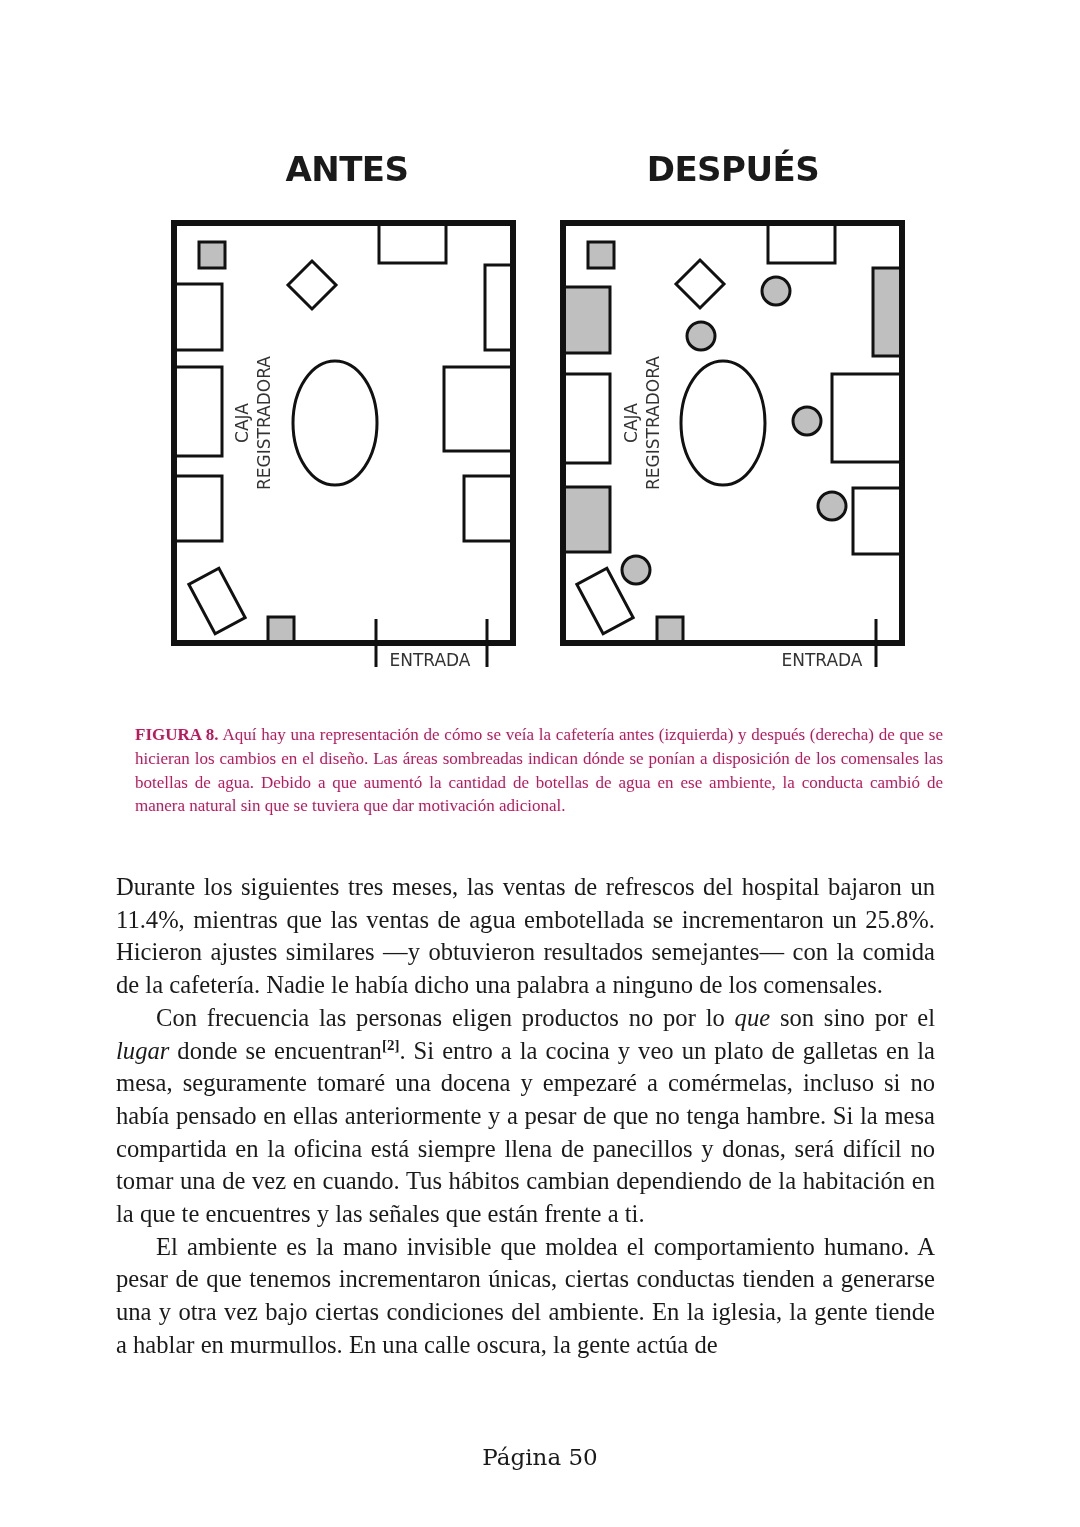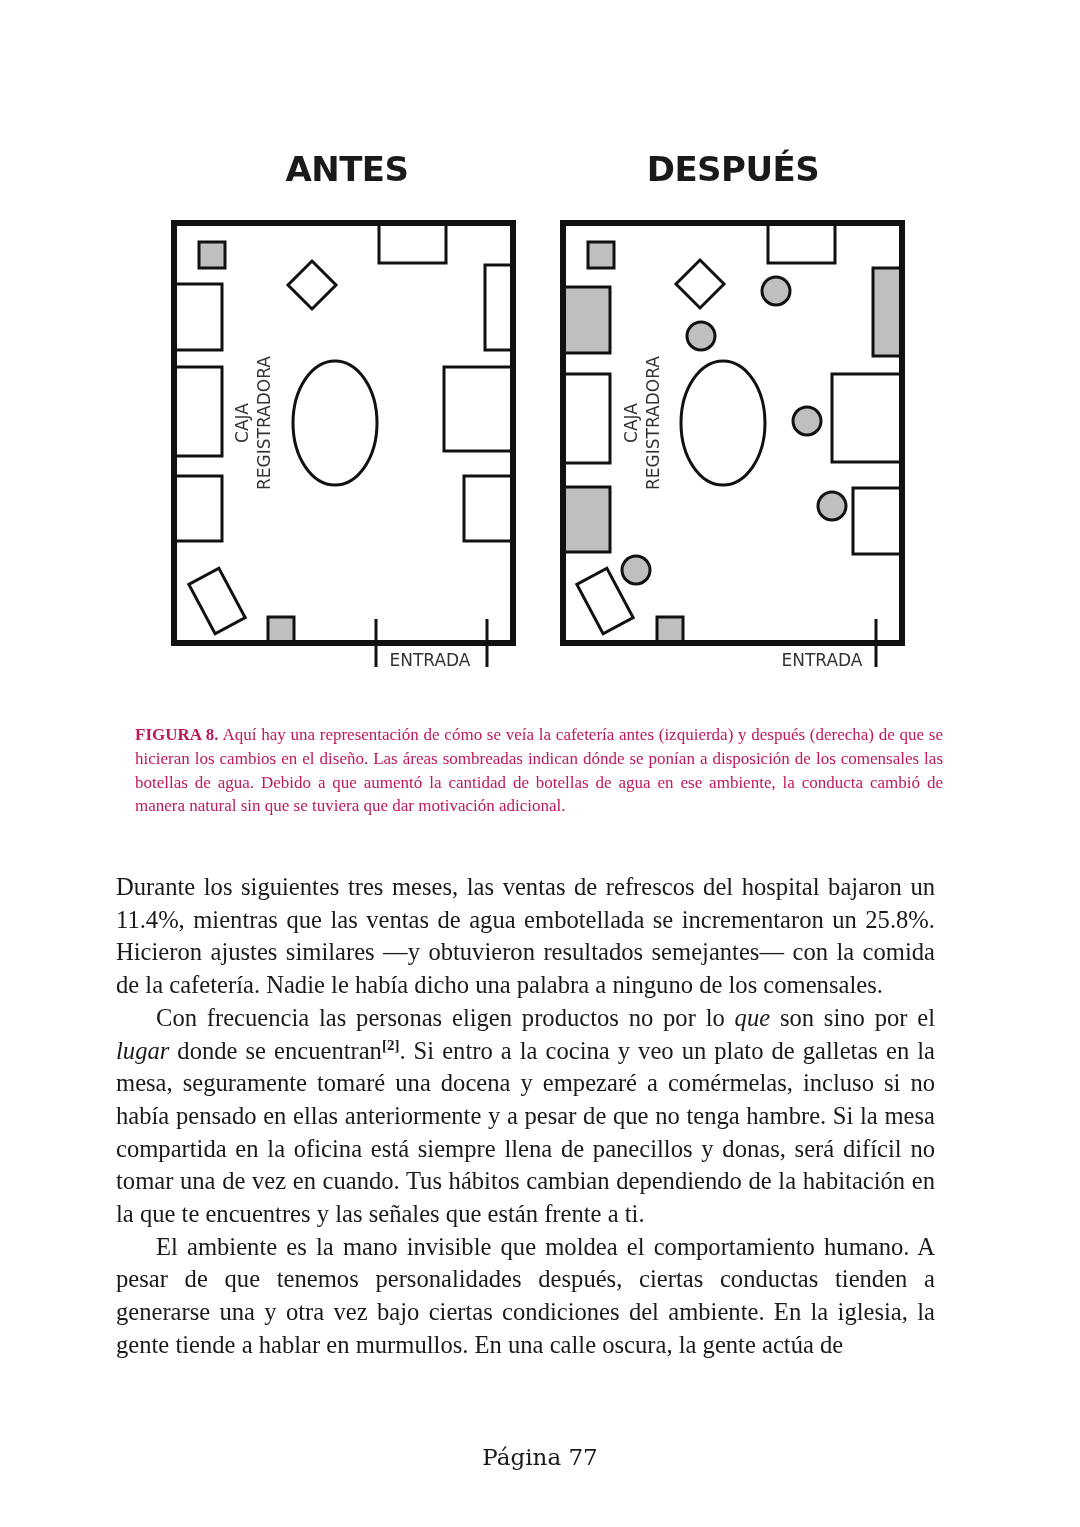--- a/index.html
+++ b/index.html
@@ -90,17 +90,17 @@
       </g>
     </svg>
 
   <div class="caption">
     <b>FIGURA 8.</b><span> Aquí hay una representación de cómo se veía la cafetería antes (izquierda) y después (derecha) de que se hicieran los cambios en el diseño. Las áreas sombreadas indican dónde se ponían a disposición de los comensales las botellas de agua. Debido a que aumentó la cantidad de botellas de agua en ese ambiente, la conducta cambió de manera natural sin que se tuviera que dar motivación adicional.</span>
   </div>
 
   <div class="body-text">
     <p>Durante los siguientes tres meses, las ventas de refrescos del hospital bajaron un 11.4%, mientras que las ventas de agua embotellada se incrementaron un 25.8%. Hicieron ajustes similares —y obtuvieron resultados semejantes— con la comida de la cafetería. Nadie le había dicho una palabra a ninguno de los comensales.</p>
     <p class="indent"><span>Con frecuencia las personas eligen productos no por lo </span><i>que</i><span> son sino por el </span><i>lugar</i><span> donde se encuentran</span><sup>[2]</sup><span>. Si entro a la cocina y veo un plato de galletas en la mesa, seguramente tomaré una docena y empezaré a comérmelas, incluso si no había pensado en ellas anteriormente y a pesar de que no tenga hambre. Si la mesa compartida en la oficina está siempre llena de panecillos y donas, será difícil no tomar una de vez en cuando. Tus hábitos cambian dependiendo de la habitación en la que te encuentres y las señales que están frente a ti.</span></p>
-    <p class="indent">El ambiente es la mano invisible que moldea el comportamiento humano. A pesar de que tenemos personalidades después, ciertas conductas tienden a generarse una y otra vez bajo ciertas condiciones del ambiente. En la iglesia, la gente tiende a hablar en murmullos. En una calle oscura, la gente actúa de</p>
+    <p class="indent">El ambiente es la mano invisible que moldea el comportamiento humano. A pesar de que tenemos incrementaron únicas, ciertas conductas tienden a generarse una y otra vez bajo ciertas condiciones del ambiente. En la iglesia, la gente tiende a hablar en murmullos. En una calle oscura, la gente actúa de</p>
   </div>
 
-  <div class="page-number">Página 77</div>
+  <div class="page-number">Página 50</div>
 </div>
 
 </body></html>

